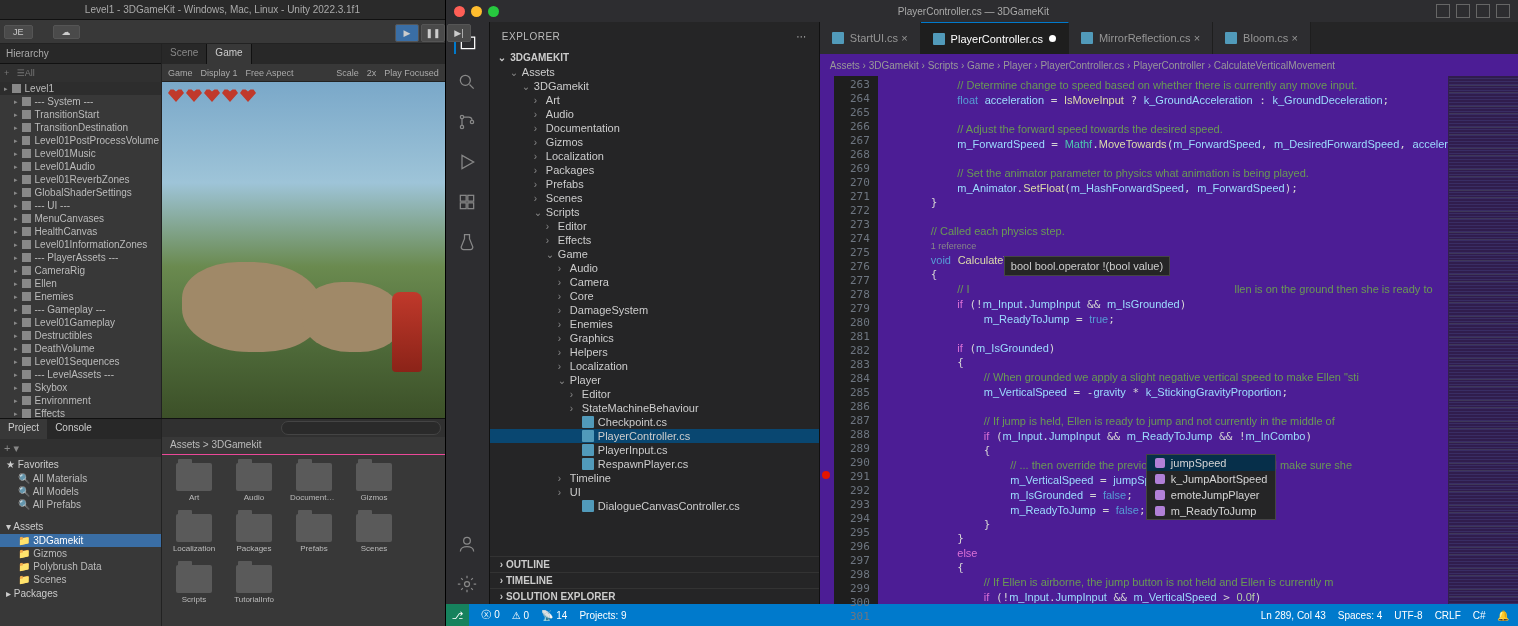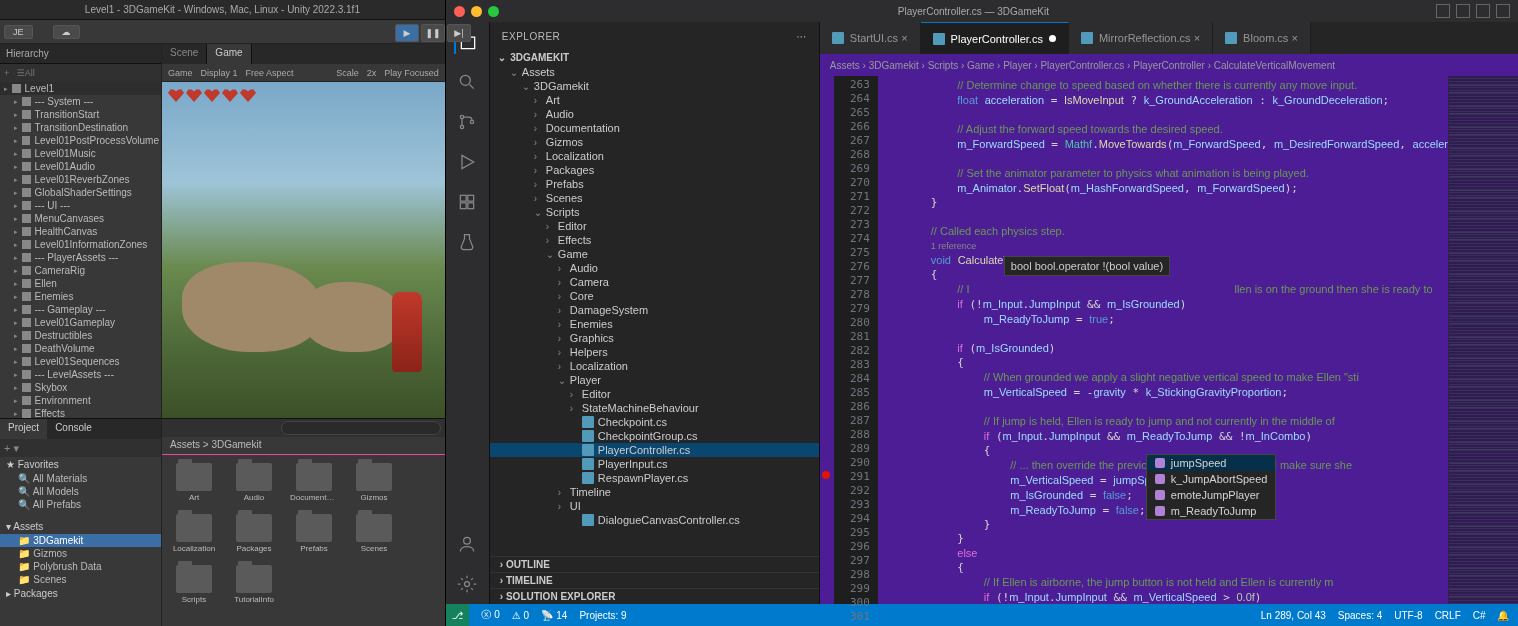--- a/index.html
+++ b/index.html
@@ -346,21 +346,20 @@
           <div class="ex-row" style="padding-left: 68px;">Core</div>
           <div class="ex-row" style="padding-left: 68px;">DamageSystem</div>
           <div class="ex-row" style="padding-left: 68px;">Enemies</div>
           <div class="ex-row" style="padding-left: 68px;">Graphics</div>
           <div class="ex-row" style="padding-left: 68px;">Helpers</div>
           <div class="ex-row" style="padding-left: 68px;">Localization</div>
           <div class="ex-row open" style="padding-left: 68px;">Player</div>
           <div class="ex-row" style="padding-left: 80px;">Editor</div>
           <div class="ex-row" style="padding-left: 80px;">StateMachineBehaviour</div>
           <div class="ex-row file" style="padding-left: 80px;"><span class="fico"></span>Checkpoint.cs</div>
-          <div class="ex-row file" style="padding-left: 80px;"><span class="fico"></span>CheckpointGroup.cs</div>
           <div class="ex-row file sel" style="padding-left: 80px;"><span class="fico"></span>PlayerController.cs</div>
           <div class="ex-row file" style="padding-left: 80px;"><span class="fico"></span>PlayerInput.cs</div>
           <div class="ex-row file" style="padding-left: 80px;"><span class="fico"></span>RespawnPlayer.cs</div>
           <div class="ex-row" style="padding-left: 68px;">Timeline</div>
           <div class="ex-row" style="padding-left: 68px;">UI</div>
           <div class="ex-row file" style="padding-left: 80px;"><span class="fico"></span>DialogueCanvasController.cs</div>
         </div>
       <div class="exp-coll">OUTLINE</div>
       <div class="exp-coll">TIMELINE</div>
       <div class="exp-coll">SOLUTION EXPLORER</div>

